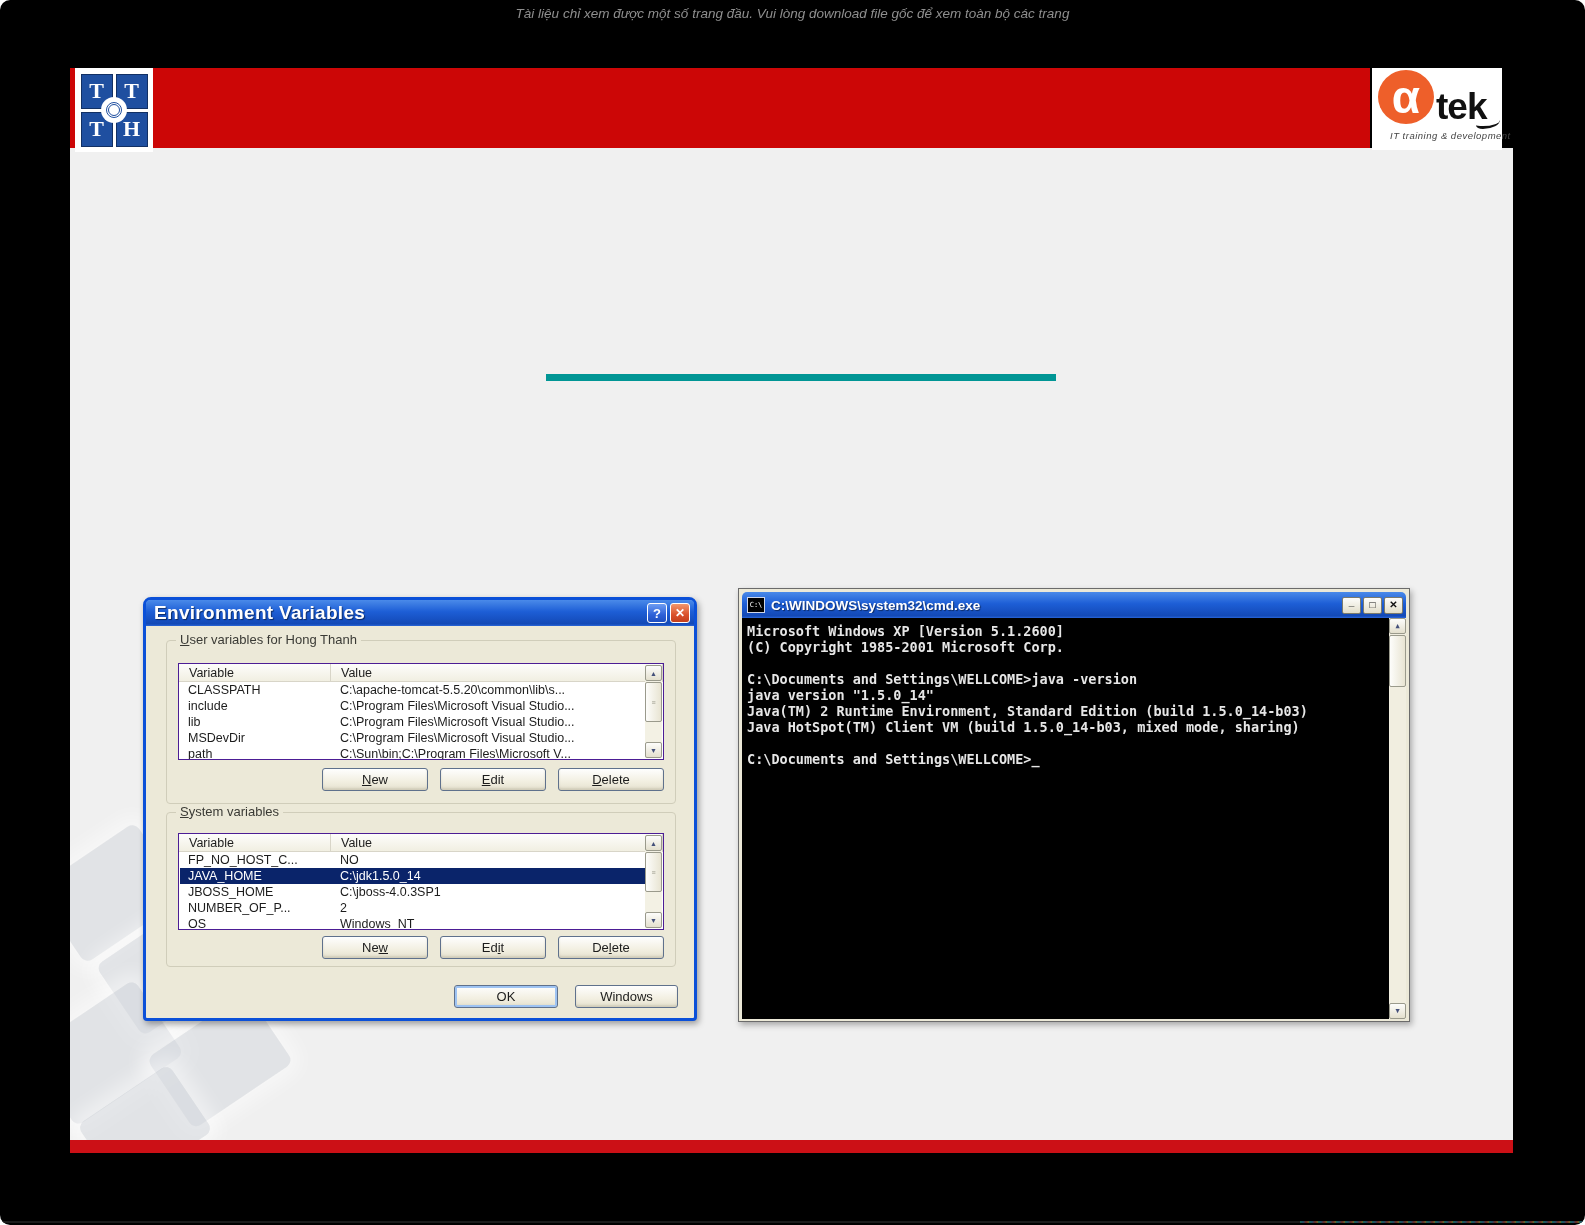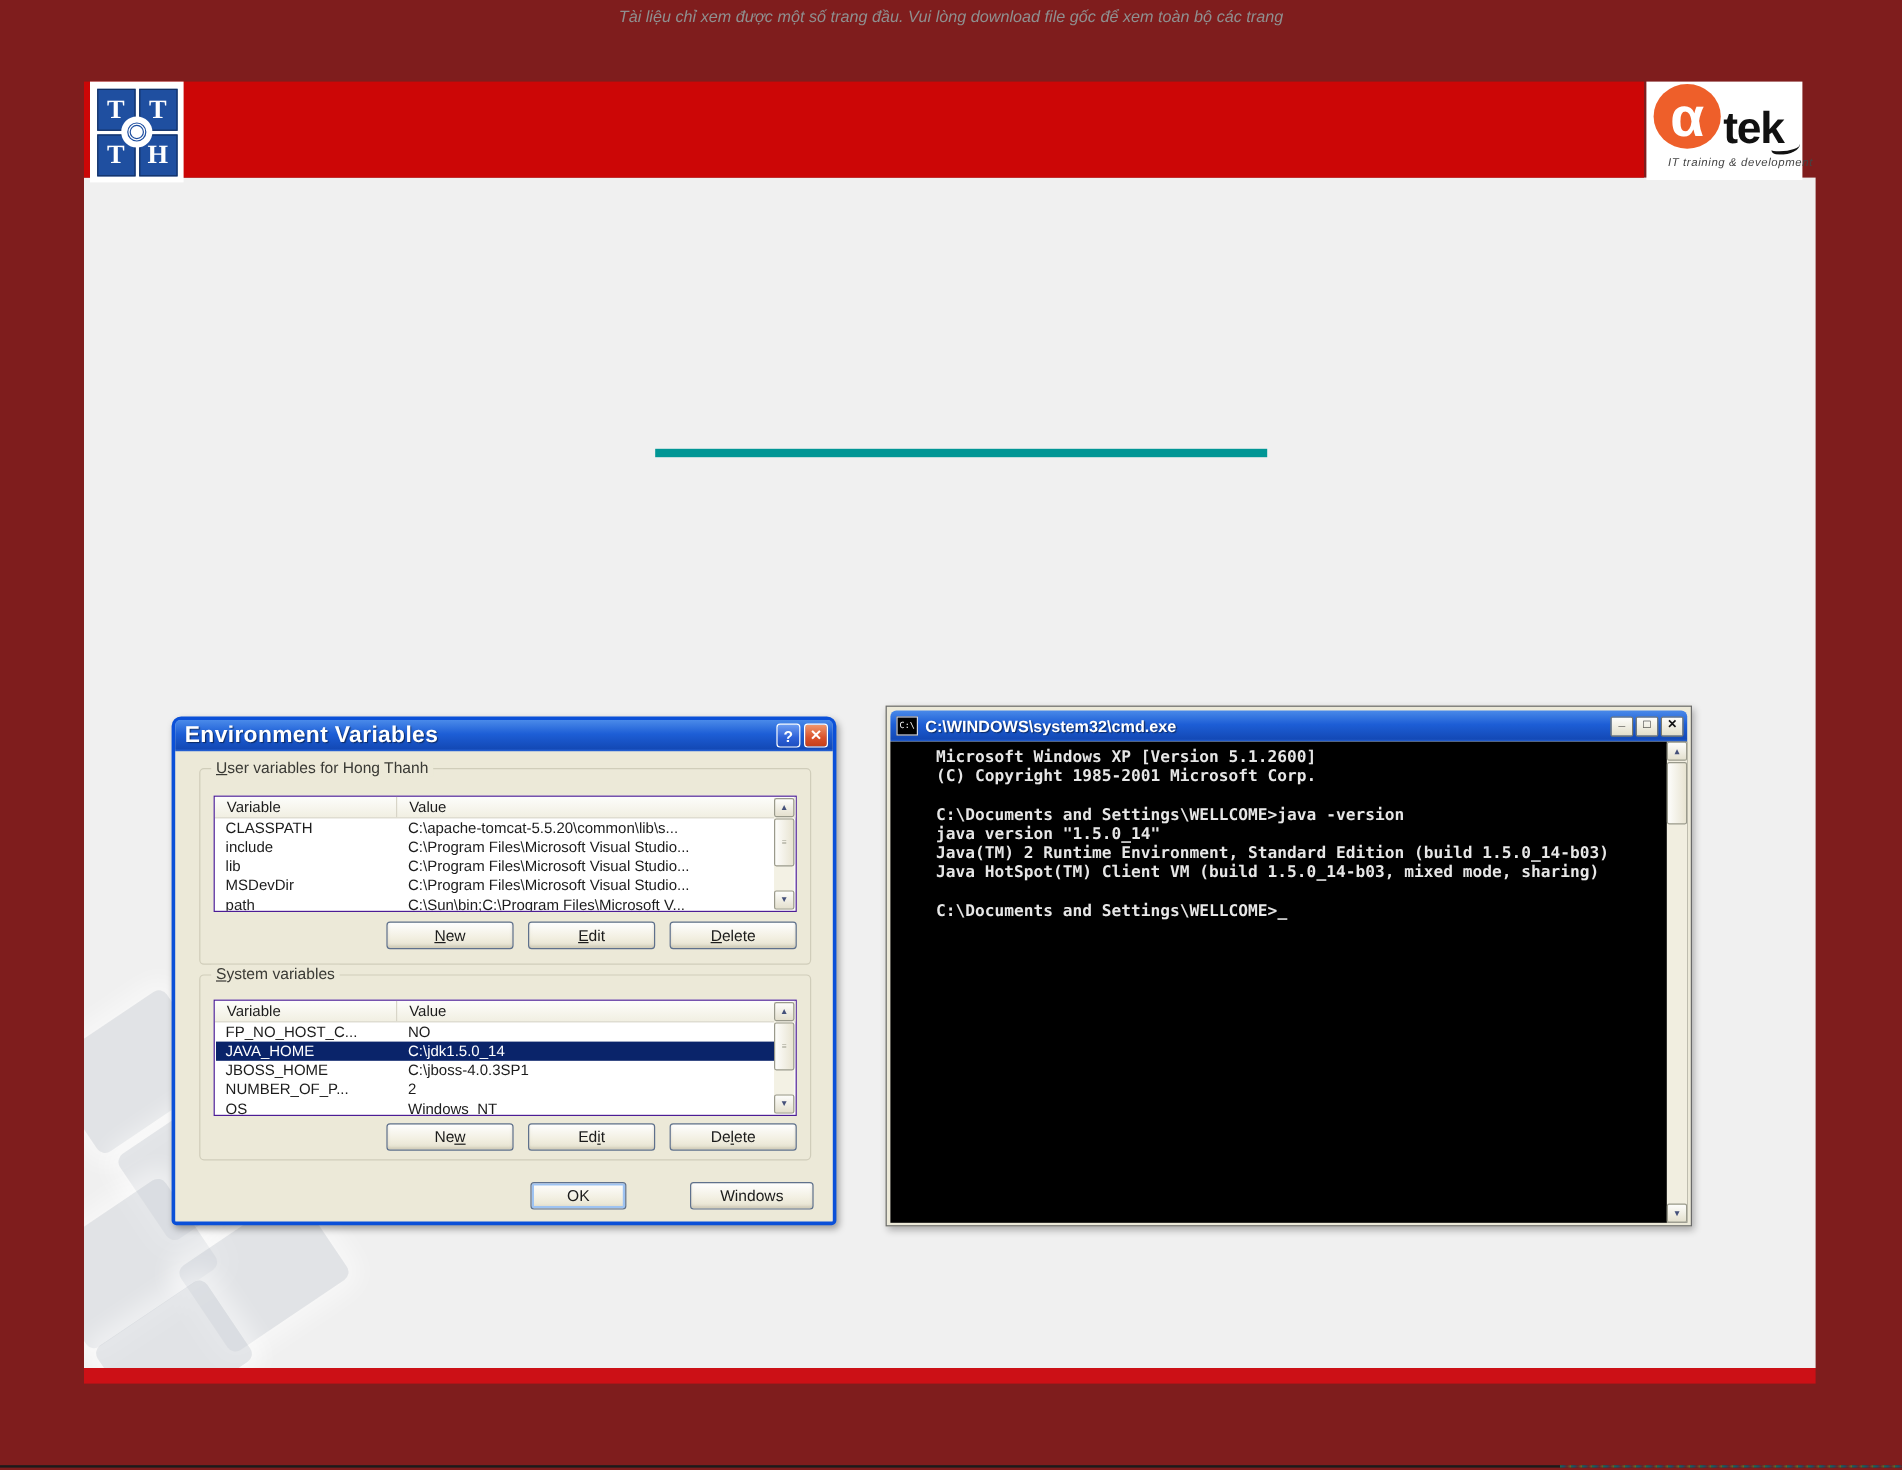--- a/index.html
+++ b/index.html
@@ -1,17 +1,17 @@
 <!DOCTYPE html>
 <html><head>
 <meta charset="utf-8">
 <style>
   html,body{margin:0;padding:0;background:#fff;}
-  .page{position:relative;width:1585px;height:1225px;background:#7f1d1d;overflow:hidden;
-        font-family:"Liberation Sans",sans-serif;}
+  .page{position:relative;width:1585px;height:1225px;background:#000000;overflow:hidden;
+        font-family:"Liberation Sans",sans-serif;border-radius:10px;}
 
   
   .notice{position:absolute;top:6px;left:0;width:100%;text-align:center;
           font-style:italic;font-size:13.5px;color:#8f8f8f;}
 
   
   .content-bg{position:absolute;left:70px;top:148px;width:1443px;height:992px;
               background:#f0f0f0;overflow:hidden;}
   .kb-key{position:absolute;background:rgba(214,217,223,.55);border-radius:8px;
           transform:rotate(-34deg);box-shadow:0 0 18px 10px rgba(255,255,255,.45);}
@@ -99,21 +99,21 @@
       font-family:"DejaVu Sans Mono",monospace;display:flex;align-items:center;justify-content:center;
       margin-right:6px;}
   .cmd-title{flex:1;color:#fff;font-weight:bold;font-size:13.5px;text-shadow:1px 1px 1px rgba(0,0,0,.5);
       white-space:nowrap;overflow:hidden;}
   .win-btn{width:19px;height:17px;margin-left:2px;border:1px solid #7b7b6d;border-radius:2px;box-sizing:border-box;
       background:linear-gradient(180deg,#fdfdfb,#e2deca);display:flex;align-items:center;justify-content:center;
       font-size:10px;font-weight:bold;color:#111;line-height:1;}
   .win-btn.minimize span{transform:translateY(-3px);}
   .console{position:relative;height:401px;background:#000;overflow:hidden;
       font-family:"DejaVu Sans Mono",monospace;font-size:13.5px;font-weight:bold;color:#e6e6e6;}
-  .cmd-lines{position:absolute;left:5px;top:5px;right:24px;margin-left:33px;}
+  .cmd-lines{position:absolute;left:5px;top:5px;right:24px;}
   .cmd-line{height:16px;line-height:16px;white-space:pre;}
   .cursor{display:inline-block;}
   .cmd-sb{position:absolute;top:0;bottom:0;right:0;width:17px;background:#f1eee0;}
   .cmd-sb .sb-thumb{top:17px;height:52px;}
 </style>
 </head>
 <body>
 
 <div class="page">
 
@@ -265,21 +265,21 @@
       </div>
     <div class="btn" style="left:412px;top:336px;width:106px;">
         <span>D</span>
         <span>e</span>
         <span style="text-decoration: underline;">l</span>
         <span>e</span>
         <span>t</span>
         <span>e</span>
       </div>
 
-    <div class="btn focused" style="left:296px;top:385px;width:80px;">OK</div>
+    <div class="btn focused" style="left:308px;top:385px;width:104px;">OK</div>
     <div class="btn" style="left:429px;top:385px;width:103px;">Windows</div>
   </div>
 
   <div class="cmd-window">
     <div class="cmd-titlebar">
       <span class="cmd-icon">C:\</span>
       <span class="cmd-title">C:\WINDOWS\system32\cmd.exe</span>
       <span class="win-btn minimize">
           <span>_</span>
         </span>

